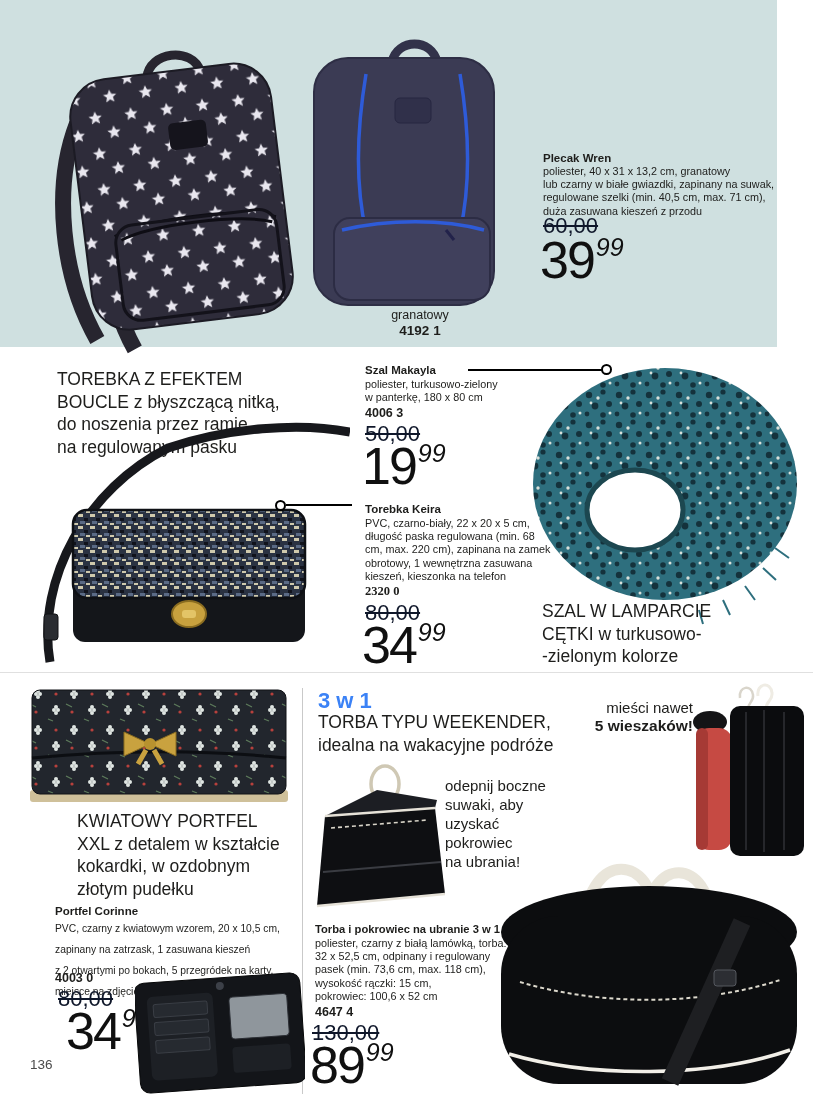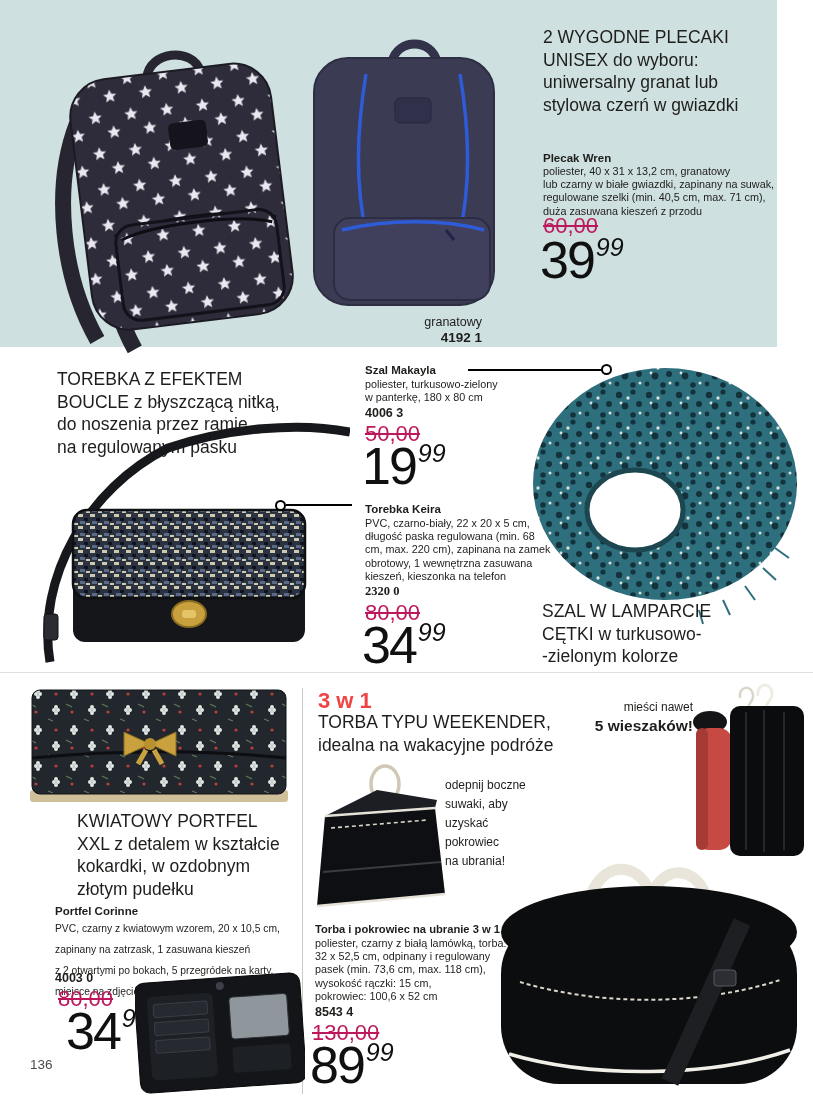--- a/index.html
+++ b/index.html
@@ -4,30 +4,30 @@
 <style>
   html,body{margin:0;padding:0;background:#fff;}
   .page{position:relative;width:813px;height:1100px;background:#fff;overflow:hidden;
         font-family:"Liberation Sans",sans-serif;color:#1d1d1b;}
   .abs{position:absolute;}
   .pre{white-space:pre-line;}
   .h{font-size:17.5px;line-height:22.5px;color:#1e1e1c;}
   .pname{font-weight:700;font-size:11.5px;line-height:14px;}
   .pdesc{font-size:10.8px;line-height:13.2px;}
   .pcode{font-weight:700;font-size:12.5px;line-height:15px;}
-  .oldp{font-size:22px;text-decoration:line-through;text-decoration-thickness:2px;color:#be185d;}
+  .oldp{font-size:22px;text-decoration:line-through;text-decoration-thickness:2px;color:#0f172a;}
   .bigp{font-size:52px;line-height:.92;letter-spacing:-2px;color:#101010;}
   .bigp .cents{font-size:25px;letter-spacing:0;position:relative;top:-22px;margin-left:2px;font-style:italic;}
   .banner{background:#cfe0e0;}
   .vlabel{font-size:12.5px;line-height:15px;}
   .vlabel .code{font-weight:700;font-size:13.5px;}
   .dot{width:11px;height:11px;border:2.5px solid #000;border-radius:50%;background:#fff;box-sizing:border-box;}
   .cline{height:2px;background:#000;}
   .badge{font-weight:700;font-size:22px;}
-  .callout{font-size:12px;line-height:19px;}
+  .callout{font-size:15px;line-height:19px;}
   .callout-b{font-weight:700;font-size:15.5px;}
   .pagenum{font-size:13.5px;color:#4a4a4a;}
   .hdiv{height:1px;background:#e0e0e0;}
   .vdiv{width:1px;background:#c9c9c9;}
 </style>
 </head>
 <body>
 
 <div class="page">
 
@@ -57,29 +57,25 @@
     <path d="M96 32 C101 8 136 8 141 32" stroke="#32324a" stroke-width="9" fill="none"></path>
     <rect x="18" y="28" width="180" height="247" rx="34" fill="#3b3b54" stroke="#2e2e45" stroke-width="2"></rect>
     <path d="M70 44 C59 110 61 162 70 202" stroke="#2e5bd8" stroke-width="3.5" fill="none"></path>
     <path d="M164 44 C175 110 173 162 164 202" stroke="#2e5bd8" stroke-width="3.5" fill="none"></path>
     <rect x="99" y="68" width="36" height="25" rx="5" fill="#30304a" stroke="#262640"></rect>
     <rect x="38" y="188" width="156" height="82" rx="16" fill="#40405c" stroke="#2c2c44" stroke-width="2"></rect>
     <path d="M46 200 C92 189 148 189 188 200" stroke="#2e5bd8" stroke-width="3.5" fill="none"></path>
     <path d="M150 200 l8 10" stroke="#22224a" stroke-width="3"></path>
   </svg>
 
-  <div class="abs vlabel" style="left:358px;top:315px;width:124px;text-align:right;">
+  <div class="abs vlabel" style="left:358px;top:308px;width:124px;text-align:center;">
     <div>granatowy</div>
     <div class="code">4192 1</div>
   </div>
 
-  <div class="abs h pre" style="left:543px;top:26px;width:232px;">2 WYGODNE PLECAKI
-UNISEX do wyboru:
-uniwersalny granat lub
-stylowa czerń w gwiazdki</div>
   <div class="abs pname" style="left:543px;top:151px;">Plecak Wren</div>
   <div class="abs pdesc pre" style="left:543px;top:165px;width:240px;">poliester, 40 x 31 x 13,2 cm, granatowy
 lub czarny w białe gwiazdki, zapinany na suwak,
 regulowane szelki (min. 40,5 cm, max. 71 cm),
 duża zasuwana kieszeń z przodu</div>
   <div class="abs oldp" style="left:543px;top:213px;">60,00</div>
   <div class="abs bigp" style="left:540px;top:237px;"><span>39</span><span class="cents">99</span></div>
 
   <div class="abs h pre" style="left:57px;top:368px;width:260px;">TOREBKA Z EFEKTEM
 BOUCLE z błyszczącą nitką,
@@ -210,21 +206,21 @@
       <rect x="20" y="50" width="54" height="13" rx="2" fill="#262a30" stroke="#3a3e45" stroke-width="1"></rect>
       <rect x="20" y="68" width="54" height="13" rx="2" fill="#262a30" stroke="#3a3e45" stroke-width="1"></rect>
       <rect x="96" y="30" width="58" height="42" rx="4" fill="#8f969c" stroke="#2a2d33"></rect>
       <rect x="96" y="80" width="58" height="26" rx="4" fill="#1d2025"></rect>
       <circle cx="88" cy="18" r="4" fill="#3c4048"></circle>
     </g>
   </svg>
 
   <div class="abs pagenum" style="left:30px;top:1057px;">136</div>
 
-  <div class="abs badge" style="left:318px;top:688px;color:#ef4444;">3 w 1</div>
+  <div class="abs badge" style="left:318px;top:688px;color:#3b82f6;">3 w 1</div>
   <div class="abs h pre" style="left:318px;top:711px;width:260px;">TORBA TYPU WEEKENDER,
 idealna na wakacyjne podróże</div>
 
   <svg class="abs" style="left:305px;top:754px;" width="148" height="168" viewBox="0 0 148 168">
     <ellipse cx="80" cy="30" rx="14" ry="18" stroke="#cfc8b4" stroke-width="3.5" fill="none"></ellipse>
     <path d="M20 62 L72 36 L132 46 L130 54 Z" fill="#1c1e23"></path>
     <path d="M20 62 L130 54 L140 140 L12 152 Z" fill="#0e0f12"></path>
     <path d="M20 62 L130 54" stroke="#e6e2d8" stroke-width="2.5" fill="none"></path>
     <path d="M12 152 L140 140" stroke="#e6e2d8" stroke-width="2.5" fill="none"></path>
     <path d="M26 74 L122 66" stroke="#d8d4c8" stroke-width="1.6" stroke-dasharray="4 3" fill="none"></path>
@@ -262,17 +258,17 @@
     <path d="M252 92 L180 252" stroke="#1e1f22" stroke-width="18"></path>
     <rect x="224" y="140" width="22" height="16" rx="3" fill="#2c2e33" stroke="#55585f"></rect>
   </svg>
 
   <div class="abs pname" style="left:315px;top:922px;font-size:11.2px;">Torba i pokrowiec na ubranie 3 w 1</div>
   <div class="abs pdesc pre" style="left:315px;top:937px;width:215px;">poliester, czarny z białą lamówką, torba:
 32 x 52,5 cm, odpinany i regulowany
 pasek (min. 73,6 cm, max. 118 cm),
 wysokość rączki: 15 cm,
 pokrowiec: 100,6 x 52 cm</div>
-  <div class="abs pcode" style="left:315px;top:1005px;">8543 4</div>
+  <div class="abs pcode" style="left:315px;top:1005px;">4647 4</div>
   <div class="abs oldp" style="left:312px;top:1020px;">130,00</div>
   <div class="abs bigp" style="left:310px;top:1042px;"><span>89</span><span class="cents">99</span></div>
 
 </div>
 
 </body></html>

